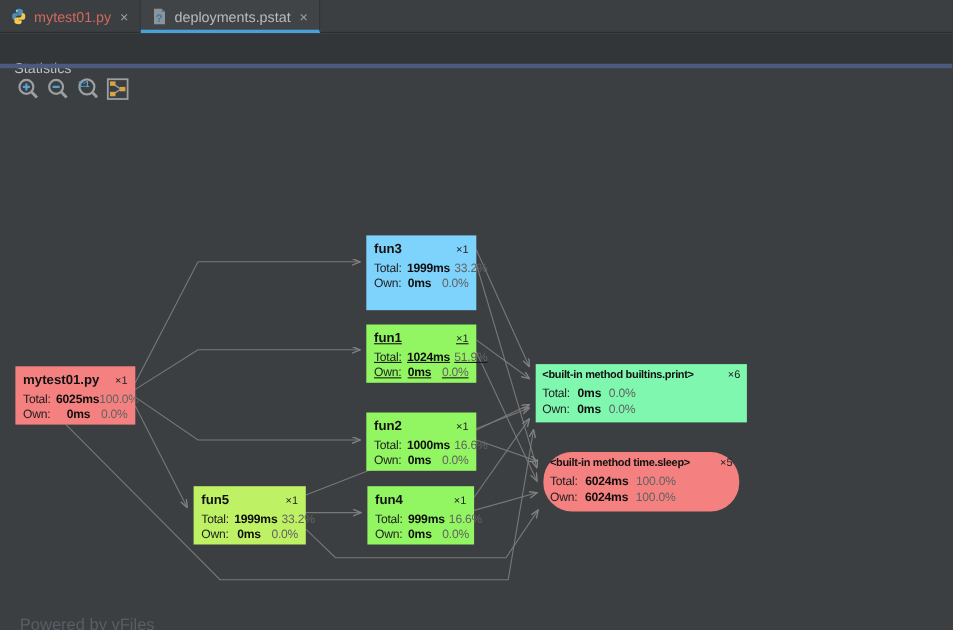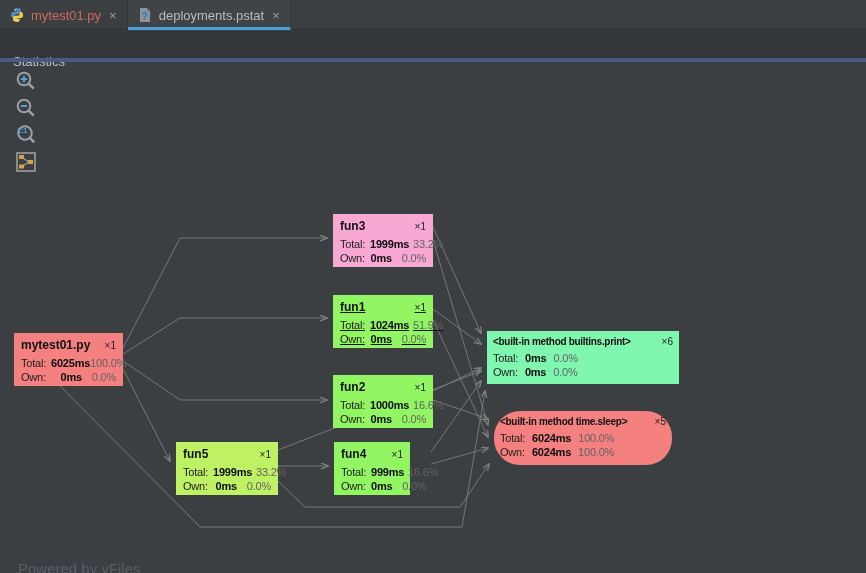--- a/index.html
+++ b/index.html
@@ -21,21 +21,21 @@
   .profiler-row { position:absolute; left:0; top:31px; width:866px; height:27px;
     background:#323638; display:flex; align-items:stretch; z-index:6; }
   .ptab { display:flex; align-items:center; padding:0 13px; font-size:13px; color:#bdc1c4; cursor:pointer; }
   .ptab.statistics { background:#3e4244; border-right:5px solid #ffffff;margin-top:30px; }
   .ptab.callgraph { background:#35393b; border:2px solid #c84b4b; padding:0 12px; }
 
   
   .stripe { position:absolute; left:0; top:58px; width:866px; height:4px; background:#4c5a7e; z-index:6; }
 
   
-  .gtoolbar { position:absolute; left:14px; top:69px; display:flex; gap:3px; z-index:5;flex-direction:column; }
+  .gtoolbar { position:absolute; left:14px; top:69px; display:flex; gap:3px; z-index:5; }
   .tbtn { width:24px; height:24px; display:flex; align-items:center; justify-content:center;
     cursor:pointer; position:relative; border-radius:3px; }
   .one2one { position:absolute; left:3px; top:3px; font-size:8px; font-weight:bold; color:#54a1d2;
     letter-spacing:-0.5px; pointer-events:none; }
 
   
   #edge-layer { position:absolute; left:0; top:0; width:866px; height:573px; z-index:1; pointer-events:none; }
   .edge { fill:none; stroke:#7e7e7e; stroke-width:1; opacity:0.9; }
 
   .gnode { position:absolute; z-index:2; padding:5px 7px; cursor:pointer; color:#1a1a1a; }
@@ -162,21 +162,21 @@
         <span class="gn-lbl">Total:</span>
         <span class="gn-val">6025ms</span>
         <span class="gn-pct">100.0%</span>
       </div>
       <div class="gn-row">
         <span class="gn-lbl">Own:</span>
         <span class="gn-val">0ms</span>
         <span class="gn-pct">0.0%</span>
       </div>
     </div>
-    <div class="gnode" style="left: 333px; top: 214px; width: 100px; height: 53px; background: #f9a8d4;">
+    <div class="gnode" style="left: 333px; top: 214px; width: 100px; height: 68px; background: #7dd3fc;">
       <div class="gn-head">
         <span class="gn-title">fun3</span>
         <span class="gn-calls">×1</span>
       </div>
       <div class="gn-row">
         <span class="gn-lbl">Total:</span>
         <span class="gn-val">1999ms</span>
         <span class="gn-pct">33.2%</span>
       </div>
       <div class="gn-row">
@@ -226,21 +226,21 @@
         <span class="gn-lbl">Total:</span>
         <span class="gn-val">1999ms</span>
         <span class="gn-pct">33.2%</span>
       </div>
       <div class="gn-row">
         <span class="gn-lbl">Own:</span>
         <span class="gn-val">0ms</span>
         <span class="gn-pct">0.0%</span>
       </div>
     </div>
-    <div class="gnode" style="left: 334px; top: 442px; width: 76px; height: 53px; background: rgb(146, 245, 98);">
+    <div class="gnode" style="left: 334px; top: 442px; width: 97px; height: 53px; background: rgb(146, 245, 98);">
       <div class="gn-head">
         <span class="gn-title">fun4</span>
         <span class="gn-calls">×1</span>
       </div>
       <div class="gn-row">
         <span class="gn-lbl">Total:</span>
         <span class="gn-val">999ms</span>
         <span class="gn-pct">16.6%</span>
       </div>
       <div class="gn-row">

